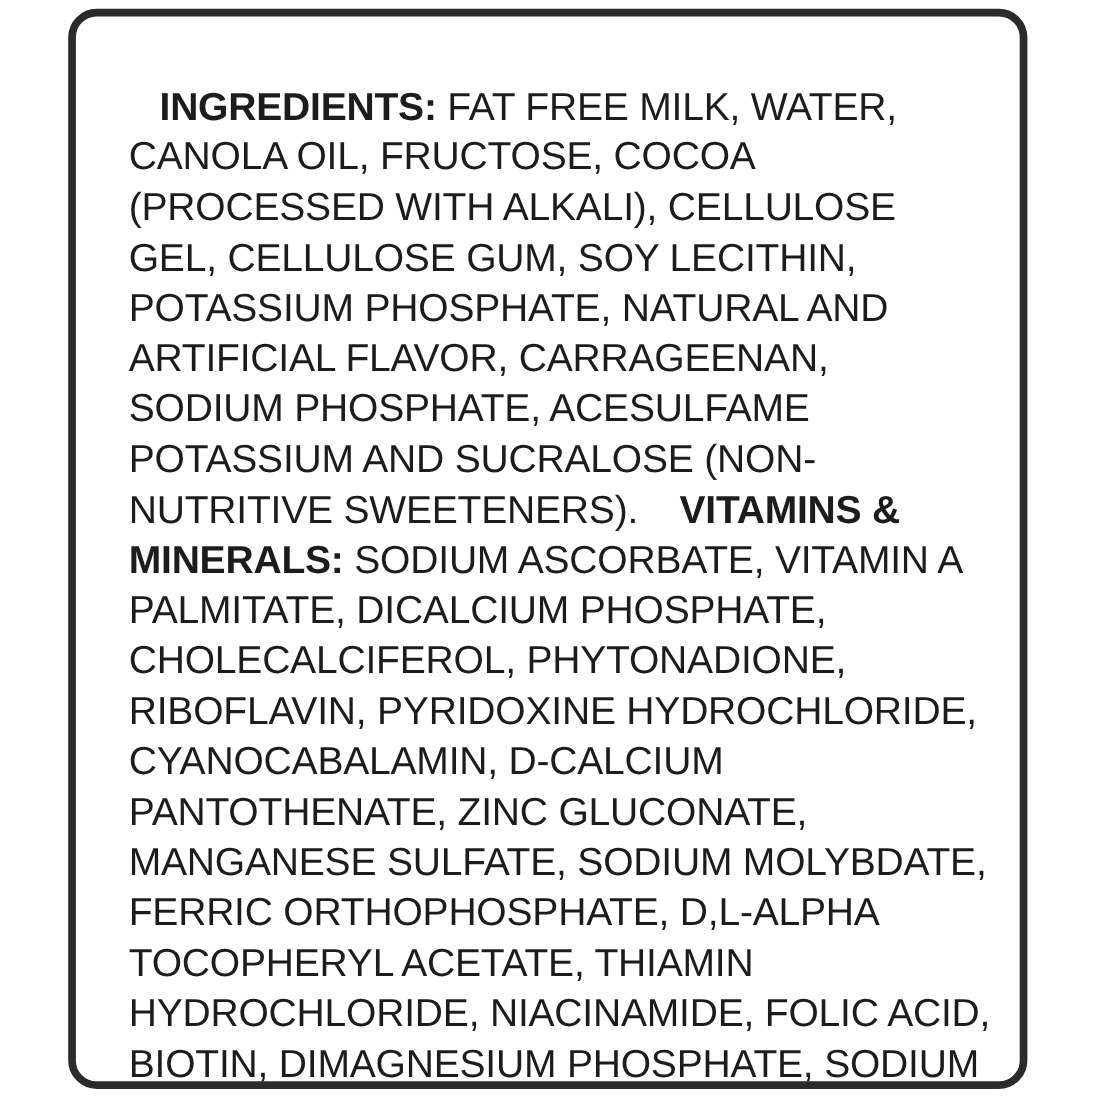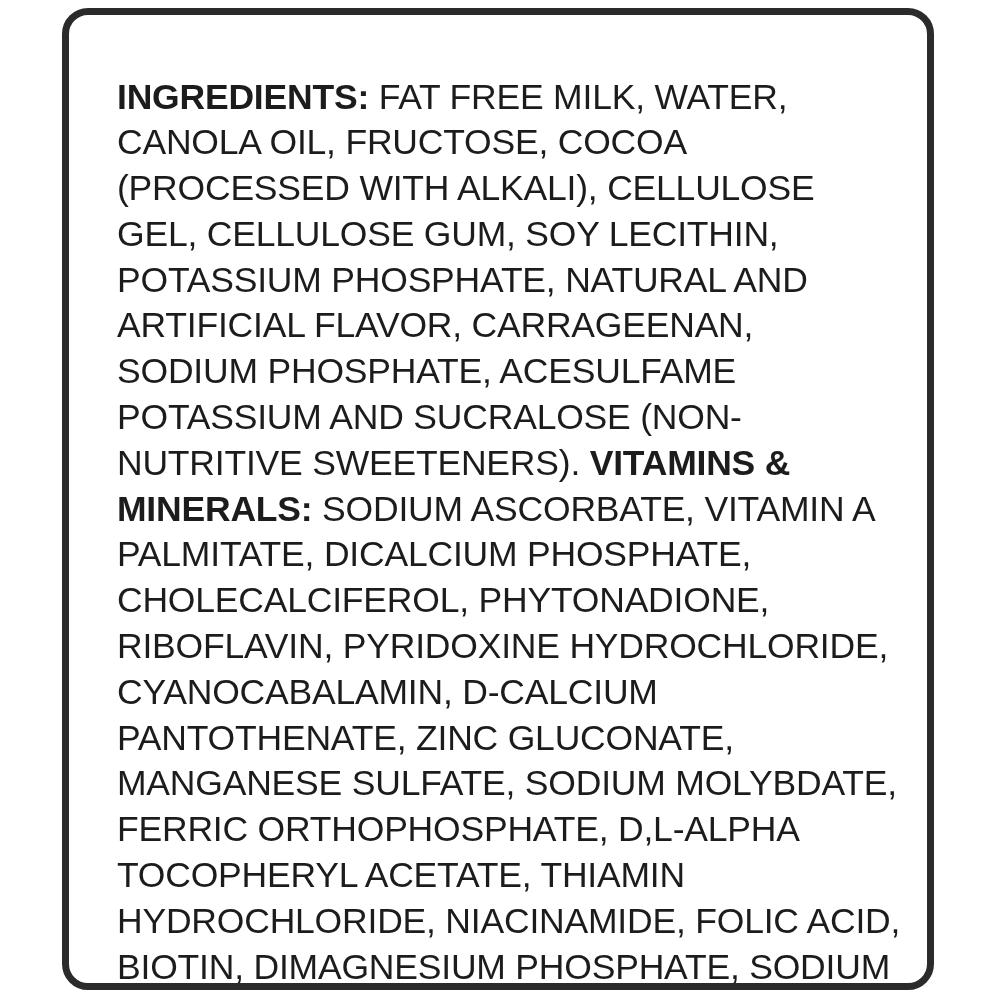--- a/index.html
+++ b/index.html
@@ -38,20 +38,21 @@
     font-size: 35.5px;
     line-height: 45.8px;
     letter-spacing: -0.2px;
     font-weight: 400;
     text-align: left;
     word-spacing: 0px;
     white-space: pre-wrap;
   }
   .lbl {
     font-weight: 700;
+    margin-left: 28px;
   }
 </style>
 </head>
 <body>
 
 <div class="panel">
   <div class="inner">
     <p class="ingredients"><span class="lbl">INGREDIENTS:</span><span> FAT FREE MILK, WATER, CANOLA OIL, FRUCTOSE, COCOA (PROCESSED WITH ALKALI), CELLULOSE GEL, CELLULOSE GUM, SOY LECITHIN, POTASSIUM PHOSPHATE, NATURAL AND ARTIFICIAL FLAVOR, CARRAGEENAN, SODIUM PHOSPHATE, ACESULFAME POTASSIUM AND SUCRALOSE (NON-NUTRITIVE SWEETENERS). </span><span class="lbl">VITAMINS &amp; MINERALS:</span><span> SODIUM ASCORBATE, VITAMIN A PALMITATE, DICALCIUM PHOSPHATE, CHOLECALCIFEROL, PHYTONADIONE, RIBOFLAVIN, PYRIDOXINE HYDROCHLORIDE, CYANOCABALAMIN, D-CALCIUM PANTOTHENATE, ZINC GLUCONATE, MANGANESE SULFATE, SODIUM MOLYBDATE, FERRIC ORTHOPHOSPHATE, D,L-ALPHA TOCOPHERYL ACETATE, THIAMIN HYDROCHLORIDE, NIACINAMIDE, FOLIC ACID, BIOTIN, DIMAGNESIUM PHOSPHATE, SODIUM SELENITE, CHROMIUM CHLORIDE.</span></p>
 
   </div>

